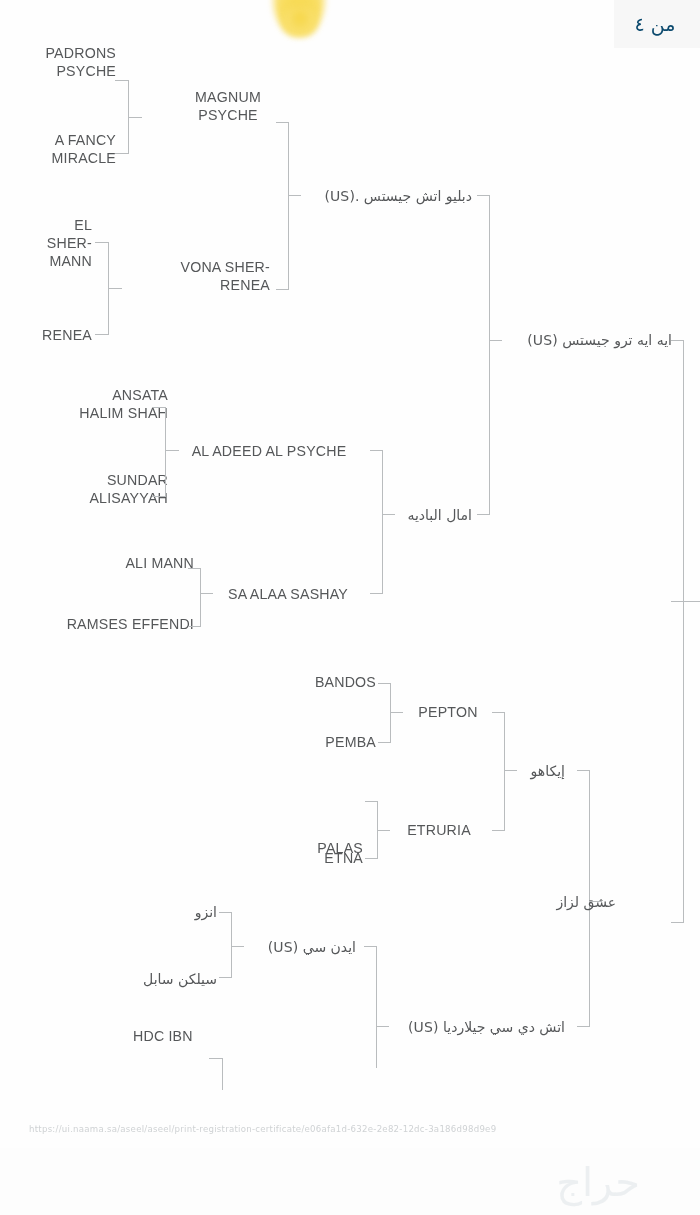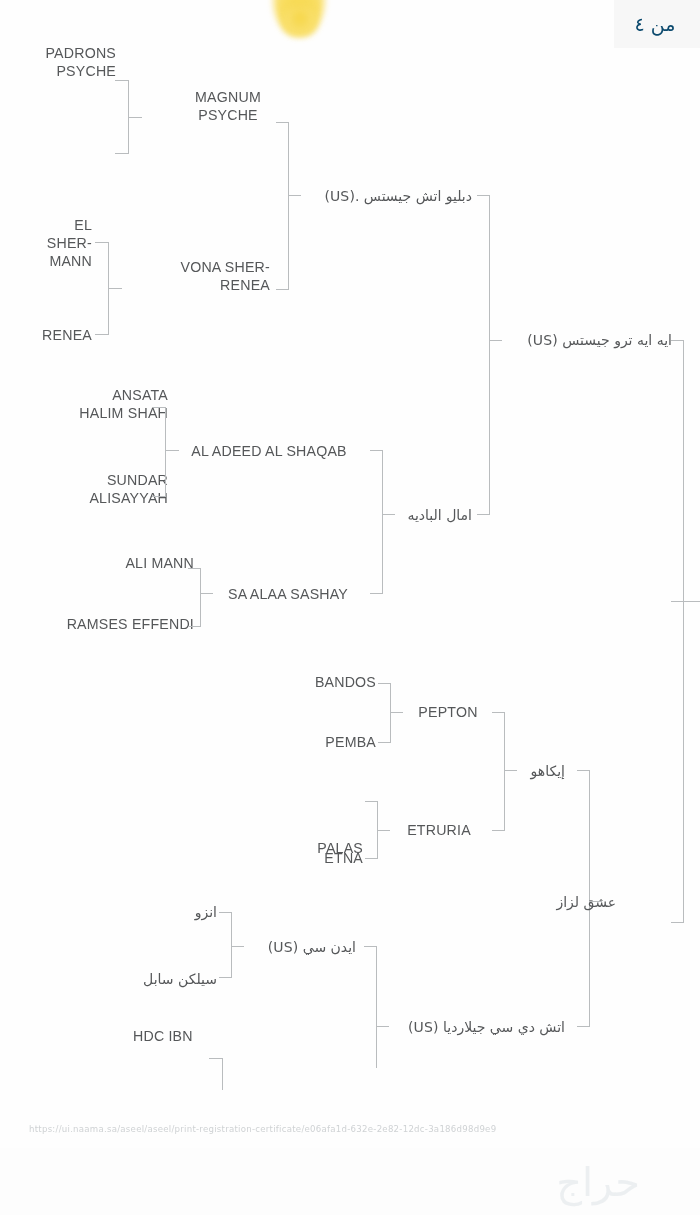--- a/index.html
+++ b/index.html
@@ -137,20 +137,22 @@
   <div class="yellow-blob"></div>
   <div class="yellow-blob2"></div>
 
   <div class="header-box">
     <span class="page-of">من ٤</span>
   </div>
 
   <div class="node lat ra" style="right:584px; top:44px; width:110px;">PADRONS
 PSYCHE</div>
 
+  <div class="node lat ra" style="right:584px; top:131px; width:110px;">A FANCY
+MIRACLE</div>
 
   <div class="ln vl" style="left:128px; top:80px; height:74px;"></div>
   <div class="ln hl" style="left:115px; top:80px; width:14px;"></div>
   <div class="ln hl" style="left:115px; top:153px; width:14px;"></div>
   <div class="ln hl" style="left:128px; top:117px; width:14px;"></div>
 
   <div class="node lat ca" style="left:180px; top:88px; width:96px;">MAGNUM
 PSYCHE</div>
 
   <div class="node lat ra" style="right:608px; top:216px; width:86px;">EL
@@ -190,21 +192,21 @@
 ALISAYYAH</div>
 
   <div class="node lat ra" style="right:532px; top:386px; width:162px;">ANSATA
 HALIM SHAH</div>
 
   <div class="ln vl" style="left:165px; top:407px; height:90px;"></div>
   <div class="ln hl" style="left:152px; top:407px; width:14px;"></div>
   <div class="ln hl" style="left:152px; top:496px; width:14px;"></div>
   <div class="ln hl" style="left:165px; top:450px; width:14px;"></div>
 
-  <div class="node lat ca" style="left:182px; top:442px; width:174px;">AL ADEED AL SHAQAB</div>
+  <div class="node lat ca" style="left:182px; top:442px; width:174px;">AL ADEED AL PSYCHE</div>
 
   <div class="node lat ra" style="right:506px; top:554px; width:188px;">ALI MANN</div>
 
   <div class="node lat ra" style="right:506px; top:615px; width:188px;">RAMSES EFFENDI</div>
 
   <div class="ln vl" style="left:200px; top:568px; height:59px;"></div>
   <div class="ln hl" style="left:188px; top:568px; width:13px;"></div>
   <div class="ln hl" style="left:188px; top:626px; width:13px;"></div>
   <div class="ln hl" style="left:200px; top:593px; width:13px;"></div>
 

